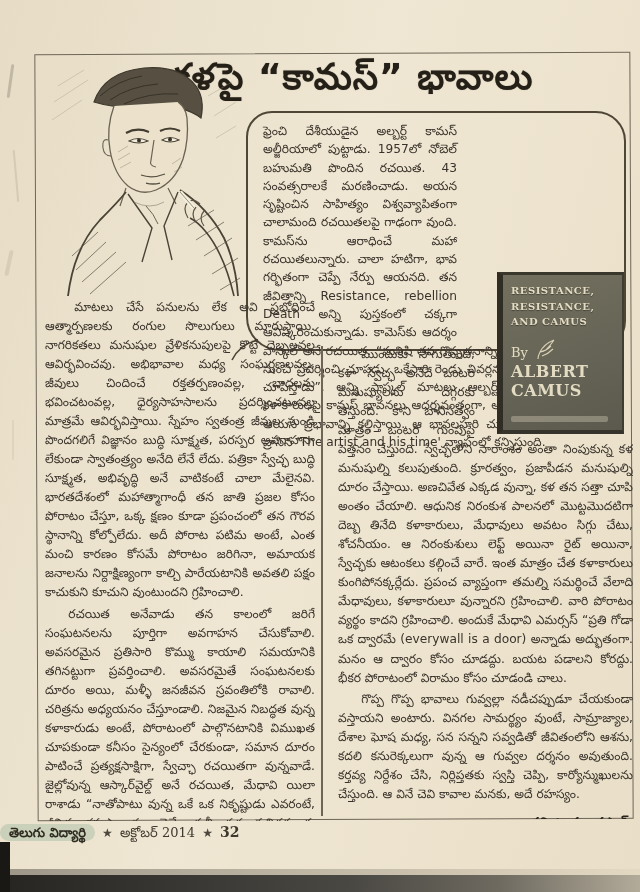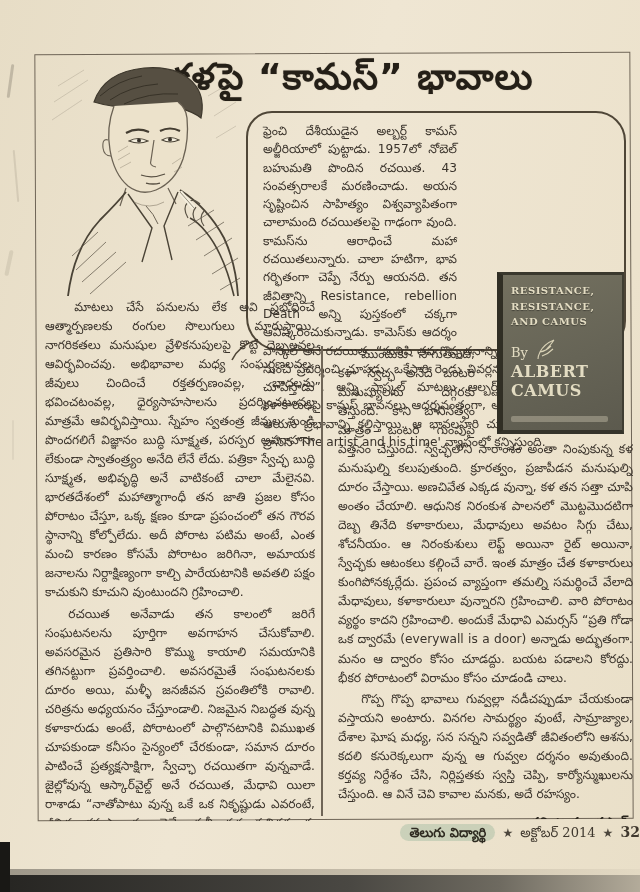--- a/index.html
+++ b/index.html
@@ -53,21 +53,21 @@
   .col p{margin:0 0 2px 0;text-indent:1.9em;}
   .col-left{position:absolute;left:45px;top:298px;width:270px;height:523px;}
   .col-left p:first-child{text-indent:2.4em;}
   .col-right{position:absolute;left:338px;top:345px;width:295px;height:474px;}
   .cover-gap2{float:right;width:152px;height:92px;margin-left:6px;}
   .divider{position:absolute;left:321px;top:346px;width:1.5px;height:470px;background:#6f6557;}
   
   .byline{text-align:right;margin-top:8px;padding-right:4px;}
   .byline-author{font-size:13.5px;font-weight:bold;color:#29241c;}
   
-  .footer{position:absolute;left:0;top:824px;width:100%;text-align:right;
+  .footer{position:absolute;left:0;top:824px;width:100%;text-align:left;
     font-size:13px;color:#3f382e;}
   .footer .mag{font-weight:bold;padding:1px 9px;border-radius:10px;
     background:rgba(130,172,142,.32);color:#2e2a20;}
   .footer .star{color:#4c463c;font-size:12px;padding:0 3px;}
   .footer .issue{font-family:"DejaVu Serif",serif;}
   .footer .pageno{font-weight:bold;font-size:14px;font-family:"DejaVu Serif",serif;}
 </style>
 </head>
 <body>
 

